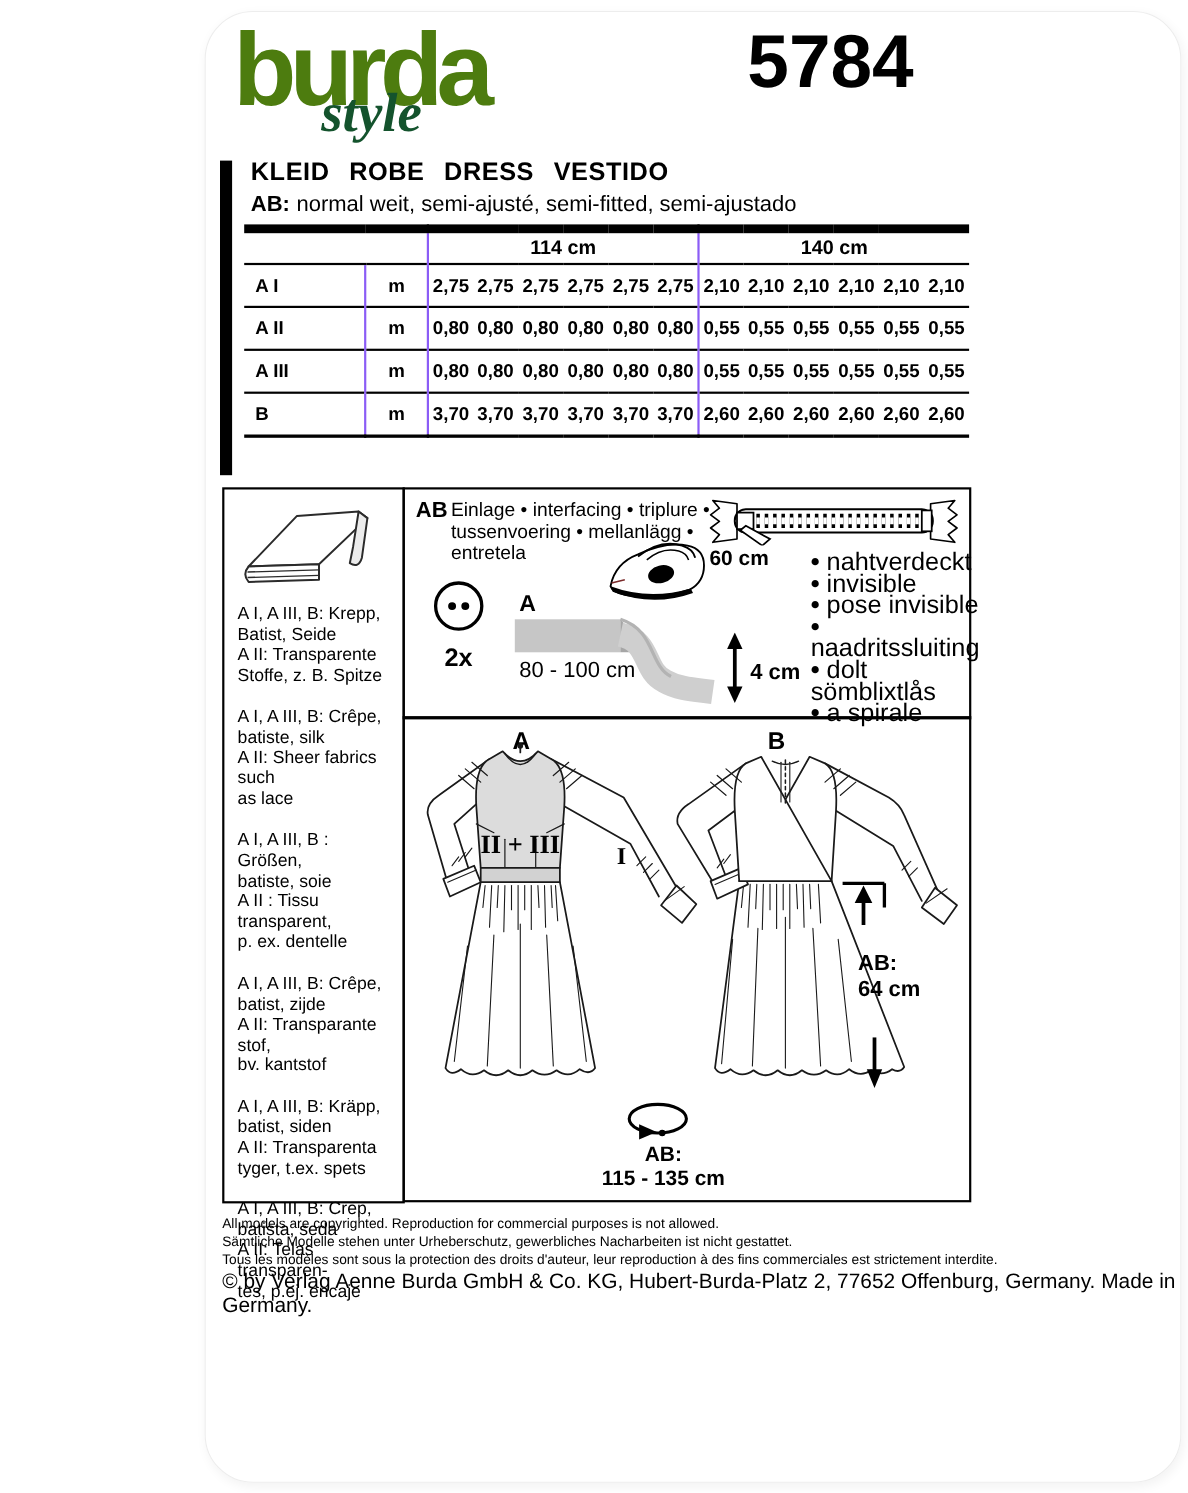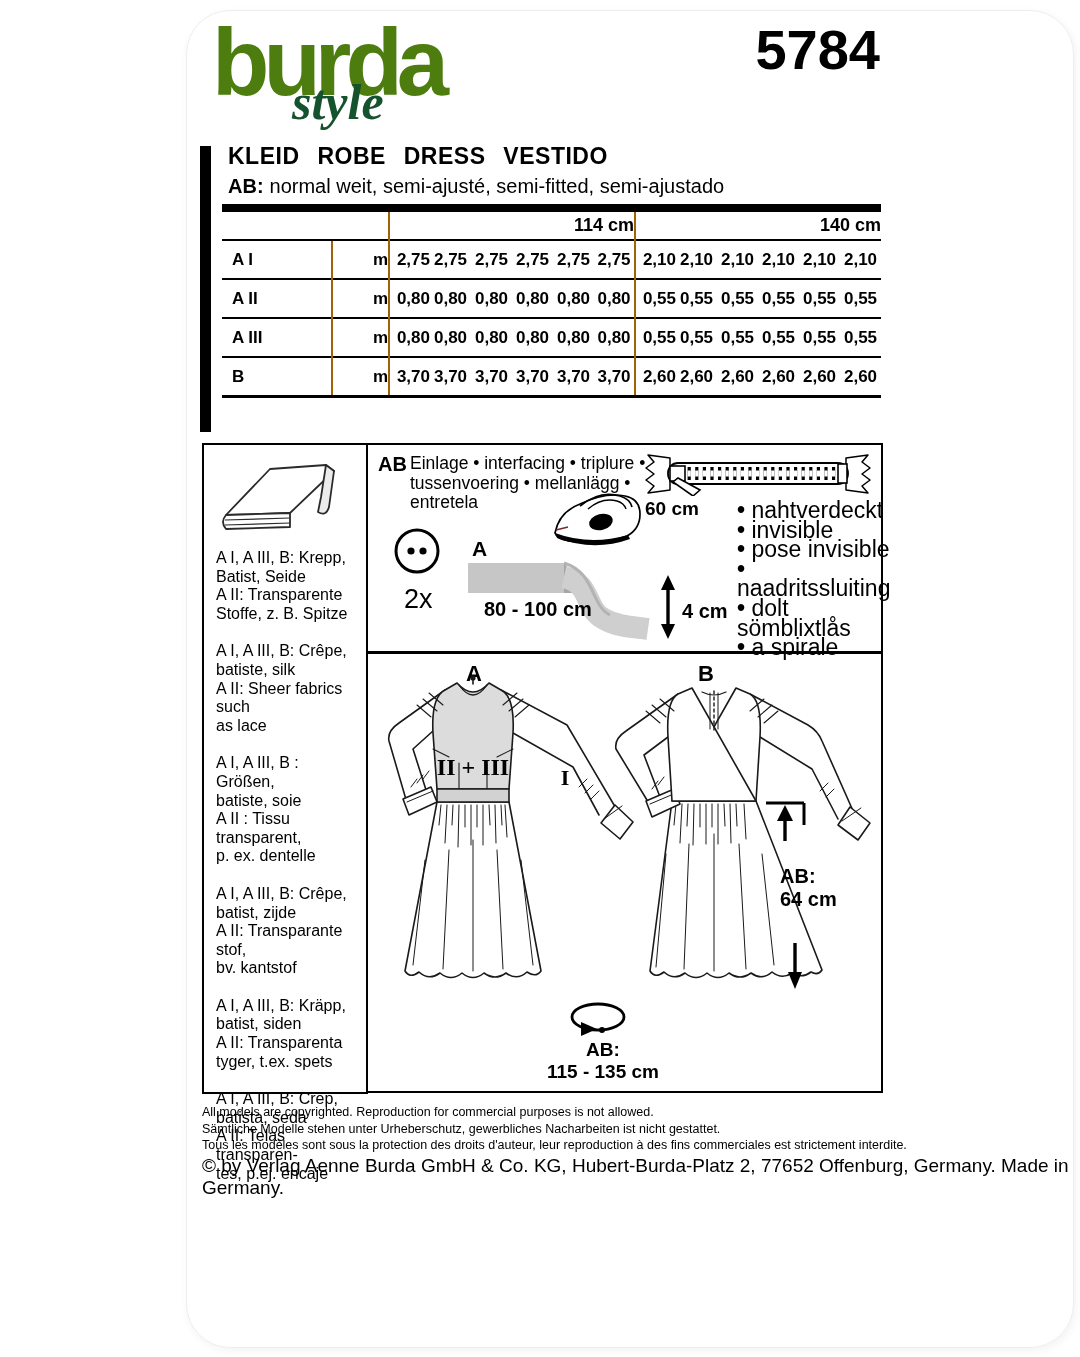--- a/index.html
+++ b/index.html
@@ -3,48 +3,48 @@
 <meta charset="utf-8">
 <style>
   html,body{margin:0;padding:0;background:#fff;}
   body{width:1080px;height:1357px;position:relative;font-family:"Liberation Sans",sans-serif;color:#000;overflow:hidden;}
   .abs{position:absolute;}
   
   .card{left:186px;top:10px;width:886px;height:1336px;border:1px solid #ededed;border-radius:44px;box-shadow:2px 3px 10px rgba(0,0,0,.05);}
   
   .logo-burda{left:212px;top:16px;font-size:94px;font-weight:bold;letter-spacing:-6px;color:#4d7c0f;line-height:1;}
   .logo-style{left:292px;top:77px;font-family:"Liberation Serif",serif;font-style:italic;font-weight:bold;font-size:50px;color:#14532d;line-height:1;}
-  .pattern-number{left:630px;top:22px;width:250px;text-align:right;font-size:56px;font-weight:bold;line-height:1;}
+  .pattern-number{left:630px;top:22px;width:250px;text-align:center;font-size:68px;font-weight:bold;line-height:1;}
   
   .title-bar{left:200px;top:146px;width:11px;height:286px;background:#000;}
   .title{left:228px;top:143px;font-size:23px;font-weight:bold;letter-spacing:.5px;word-spacing:11px;}
   .subtitle{left:228px;top:175px;font-size:20px;}
   .subtitle b{margin-right:6px;}
   
   .yardage{left:222px;top:204px;}
   table{border-collapse:collapse;table-layout:fixed;width:659px;border-top:8px solid #000;border-bottom:3px solid #000;}
   td{font-size:17px;font-weight:bold;text-align:center;vertical-align:middle;padding:0;border-top:2px solid #000;}
   tr.r1 td{border-top:none;height:27px;font-size:18px;}
   tr.r2 td{height:47px;}
   tr.dr td{height:37px;}
-  .vl{border-left:2px solid #a16207;text-align:right;}
+  .vl{border-left:2px solid #8b5cf6;}
   td.lbl{text-align:left;padding-left:10px;}
   .sizehdr{font-size:16px;line-height:18px;word-spacing:7px;}
   
   .fabric-box{left:202px;top:443px;width:166px;height:651px;border:2.5px solid #000;box-sizing:border-box;}
   .notions-box{left:366px;top:443px;width:517px;height:211px;border:2.5px solid #000;box-sizing:border-box;padding-left:28px;}
   .views-box{left:366px;top:651px;width:517px;height:442px;border:2.5px solid #000;box-sizing:border-box;}
   .fab-icon{margin:10px 0 0 12px;}
   .fab-blocks{padding:2px 6px 0 12px;}
   .fab-block{font-size:16px;line-height:18.6px;white-space:pre-line;margin-bottom:19px;}
   .ab-label{left:10px;top:8px;font-size:20px;font-weight:bold;}
   .interfacing-text{left:42px;top:9px;font-size:17.5px;line-height:19.5px;white-space:pre-line;}
-  .qty{left:36px;top:139px;font-size:27px;font-weight:normal;}
+  .qty{left:36px;top:139px;font-size:23px;font-weight:bold;}
   .band-label{left:104px;top:92px;font-size:21px;font-weight:bold;}
-  .band-width{left:116px;top:153px;font-size:20px;font-weight:bold;}
+  .band-width{left:104px;top:153px;font-size:20px;font-weight:normal;}
   .band-height{left:314px;top:155px;font-size:20px;font-weight:bold;}
   .zip-length{left:277px;top:53px;font-size:19px;font-weight:bold;}
   .zip-list{left:369px;top:56px;font-size:23px;line-height:19.6px;}
   .zip-item::before{content:"• ";font-weight:bold;}
   .view-label{font-size:22px;font-weight:bold;}
   .len-text{left:412px;top:212px;font-size:20px;font-weight:bold;line-height:23px;}
   .circ-text{left:150px;top:386px;width:170px;text-align:center;font-size:19px;font-weight:bold;line-height:22px;}
   
   .foot-small{left:202px;top:1104px;font-size:12.5px;line-height:16.5px;}
   .foot-big{left:202px;top:1155px;font-size:19px;}

